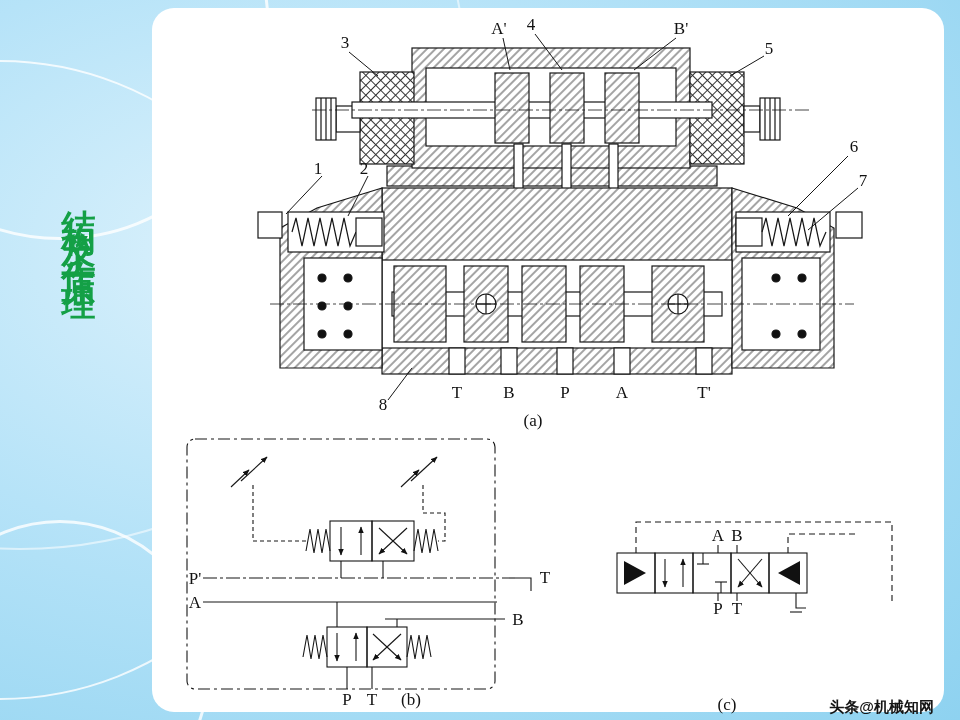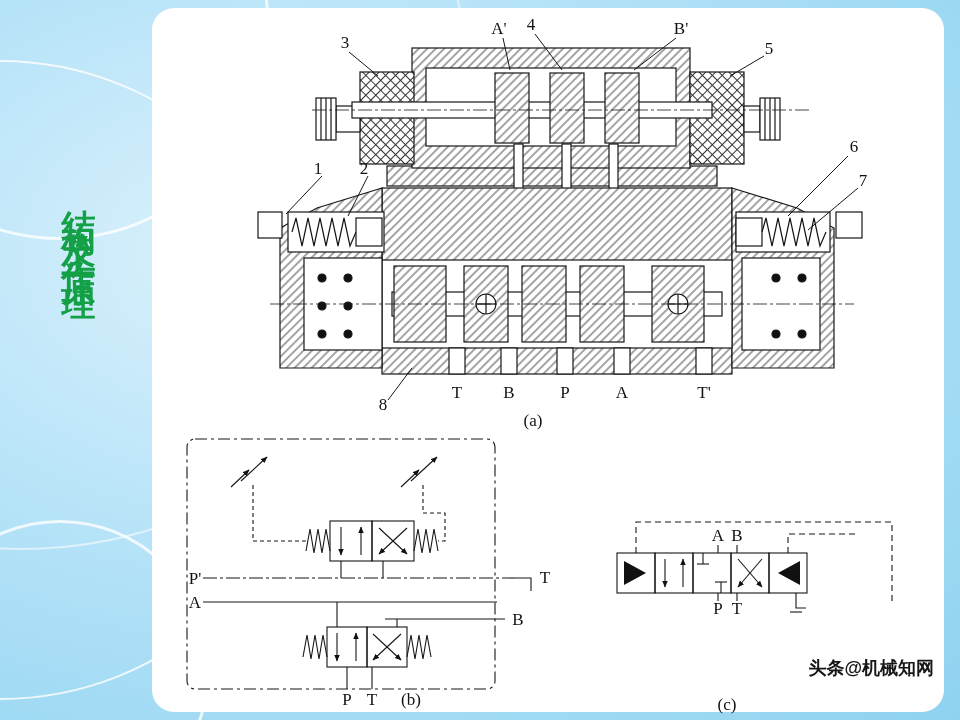--- a/index.html
+++ b/index.html
@@ -8,21 +8,21 @@
   .page{position:relative;width:960px;height:720px;overflow:hidden;
         background:radial-gradient(ellipse at 28% 35%, #ddf2fc 0%, #b6e3f8 45%, #8ed2f0 100%)}
   .ring{position:absolute;border:3px solid rgba(255,255,255,.8);border-radius:50%}
   .ring1{width:420px;height:420px;left:-150px;top:-180px}
   .ring2{width:640px;height:640px;left:-320px;top:60px;border-width:2px}
   .ring3{width:300px;height:300px;left:-90px;top:520px}
   .ring4{width:900px;height:900px;left:-430px;top:-350px;border-width:2px;border-color:rgba(255,255,255,.55)}
   .panel{position:absolute;left:152px;top:8px;width:792px;height:704px;background:#fff;border-radius:22px}
   .side-title{position:absolute;left:55px;top:182px;writing-mode:vertical-rl;text-orientation:upright;
         font-family:"Liberation Serif",serif;font-size:34px;letter-spacing:13px;color:#14a046;font-weight:600}
-  .watermark{position:absolute;right:26px;top:656px;font-size:18px;font-weight:bold;color:#161616}
+  .watermark{position:absolute;right:26px;top:698px;font-size:15px;font-weight:bold;color:#161616}
   .fig{position:absolute}
   svg text{font-family:"Liberation Serif",serif;font-size:17px;fill:#111;stroke:none}
 </style>
 </head>
 <body>
 
 <div class="page">
   <div class="ring ring1"></div>
   <div class="ring ring2"></div>
   <div class="ring ring3"></div>

